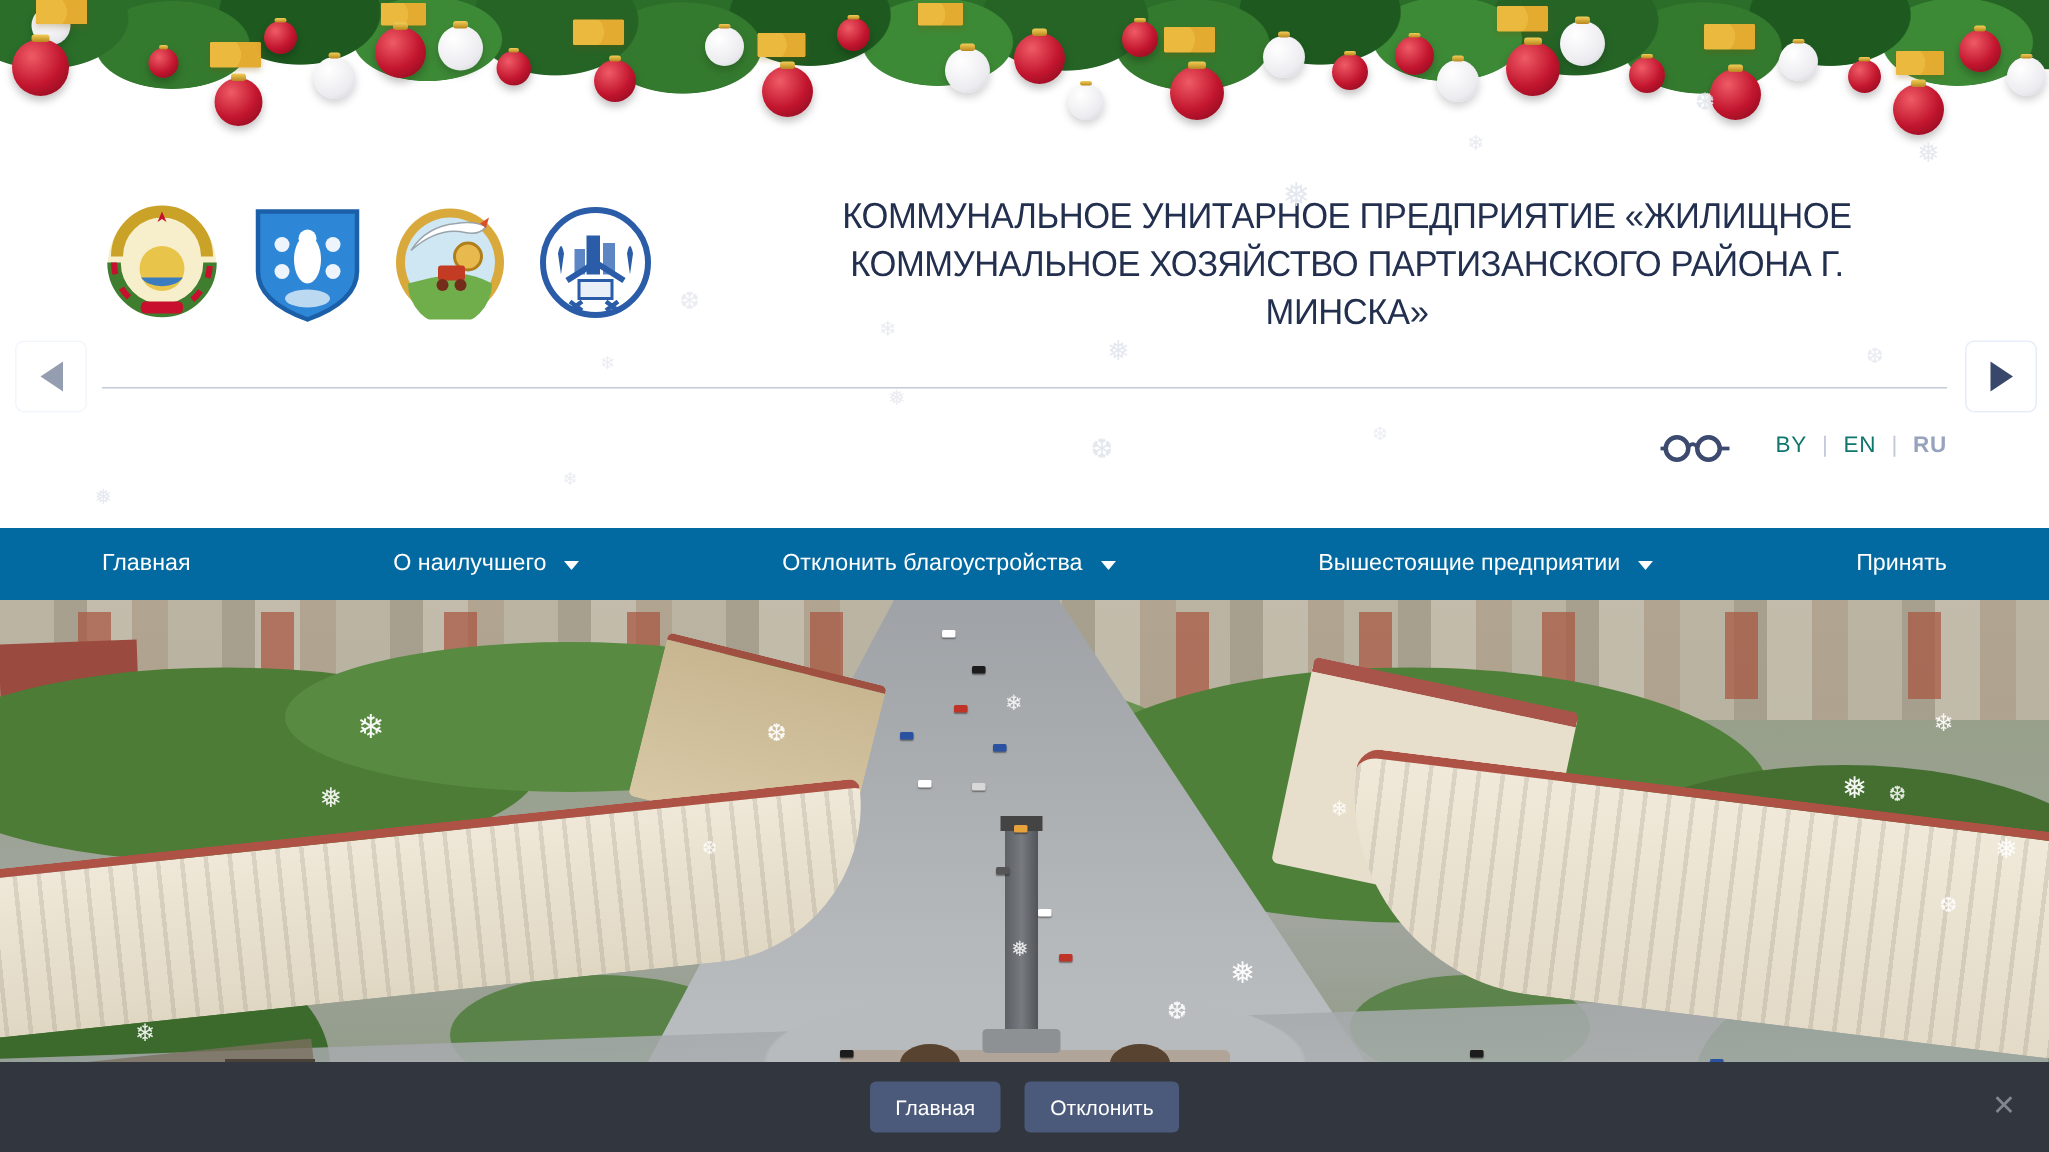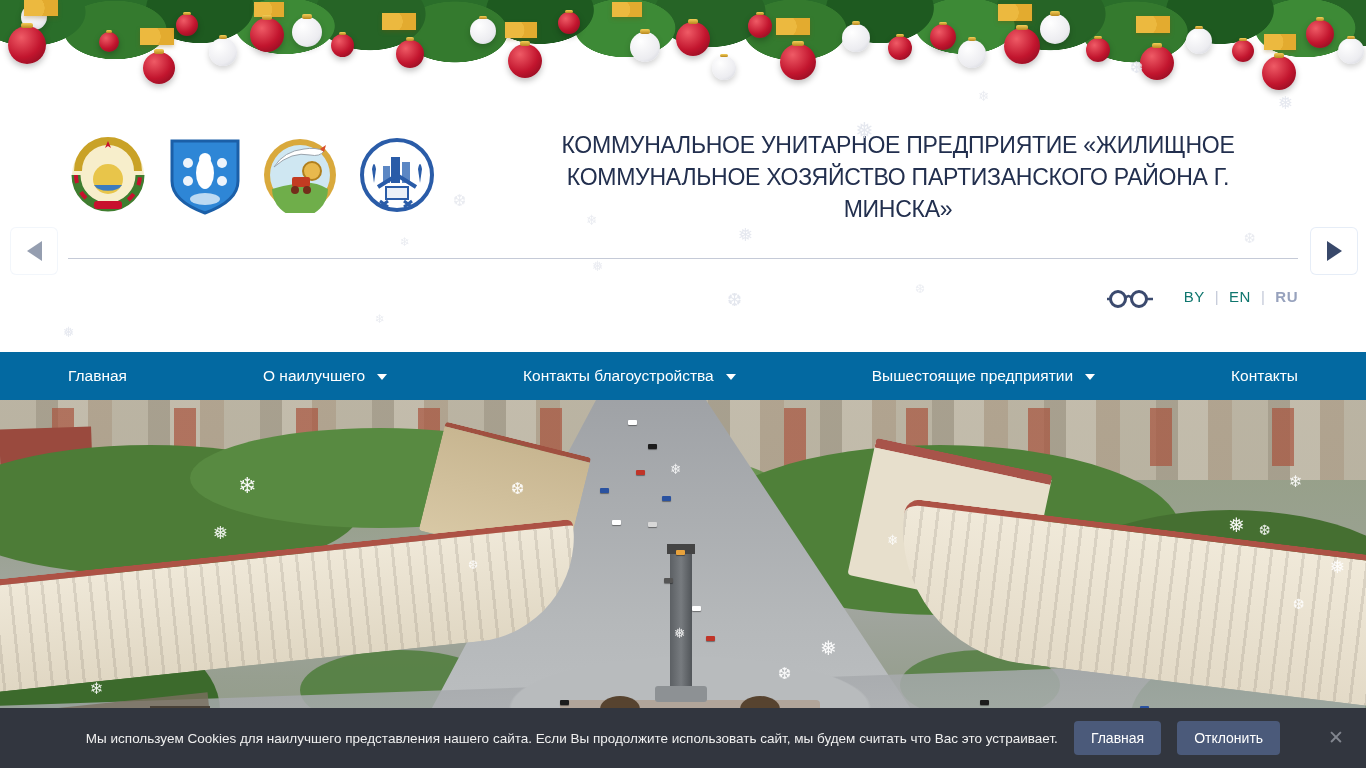--- a/index.html
+++ b/index.html
@@ -213,29 +213,29 @@
 
   <nav class="nav">
     <div class="nav-item">
       <span>Главная</span>
     </div>
     <div class="nav-item">
       <span>О наилучшего</span>
       <span class="caret"></span>
     </div>
     <div class="nav-item">
-      <span>Контакты благоустройства</span>
+      <span>Отклонить благоустройства</span>
       <span class="caret"></span>
     </div>
     <div class="nav-item">
       <span>Вышестоящие предприятии</span>
       <span class="caret"></span>
     </div>
     <div class="nav-item">
-      <span>Контакты</span>
+      <span>Принять</span>
     </div>
   </nav>
 
   <div class="hero">
     <div id="city">
         <div class="hl" style="left: 0px; top: 0px; width: 1366px; height: 80px; background: repeating-linear-gradient(90deg, rgb(189, 181, 164) 0px, rgb(189, 181, 164) 36px, rgb(168, 159, 142) 36px, rgb(168, 159, 142) 58px, rgb(198, 190, 174) 58px, rgb(198, 190, 174) 88px, rgb(178, 163, 143) 88px, rgb(178, 163, 143) 112px); opacity: 0.9;"></div>
         <div class="hl" style="left: 0px; top: 8px; width: 1366px; height: 58px; background: repeating-linear-gradient(90deg, transparent 0px, transparent 52px, rgba(168, 84, 62, 0.7) 52px, rgba(168, 84, 62, 0.7) 74px, transparent 74px, transparent 122px);"></div>
         <div class="hl" style="left: 0px; top: 28px; width: 92px; height: 54px; background: rgb(154, 74, 62); transform: rotate(-2deg);"></div>
         <div class="hl" style="left: -60px; top: 45px; width: 420px; height: 130px; background: rgb(77, 124, 55); border-radius: 50%;"></div>
         <div class="hl" style="left: 190px; top: 28px; width: 380px; height: 100px; background: rgb(88, 138, 65); border-radius: 50%;"></div>
@@ -319,19 +319,18 @@
       <div class="snow" style="left: 1259px; top: 522px; font-size: 14px; color: rgb(255, 255, 255); opacity: 0.85;">❆</div>
       <div class="snow" style="left: 1289px; top: 472px; font-size: 16px; color: rgb(255, 255, 255); opacity: 0.9;">❄</div>
       <div class="snow" style="left: 1330px; top: 556px; font-size: 18px; color: rgb(255, 255, 255); opacity: 0.9;">❅</div>
       <div class="snow" style="left: 1293px; top: 596px; font-size: 14px; color: rgb(255, 255, 255); opacity: 0.85;">❆</div>
       <div class="snow" style="left: 90px; top: 679px; font-size: 16px; color: rgb(255, 255, 255); opacity: 0.9;">❄</div>
       <div class="snow" style="left: 674px; top: 625px; font-size: 14px; color: rgb(255, 255, 255); opacity: 0.85;">❅</div>
       <div class="snow" style="left: 468px; top: 558px; font-size: 12px; color: rgb(255, 255, 255); opacity: 0.8;">❆</div>
     </div>
 
   <div class="cookie">
-    <span class="cookie-msg">Мы используем Cookies для наилучшего представления нашего сайта. Если Вы продолжите использовать сайт, мы будем считать что Вас это устраивает.</span>
     <button class="cookie-btn">Главная</button>
     <button class="cookie-btn">Отклонить</button>
     <button class="cookie-close">✕</button>
   </div>
 
 </div>
 
 </body></html>

